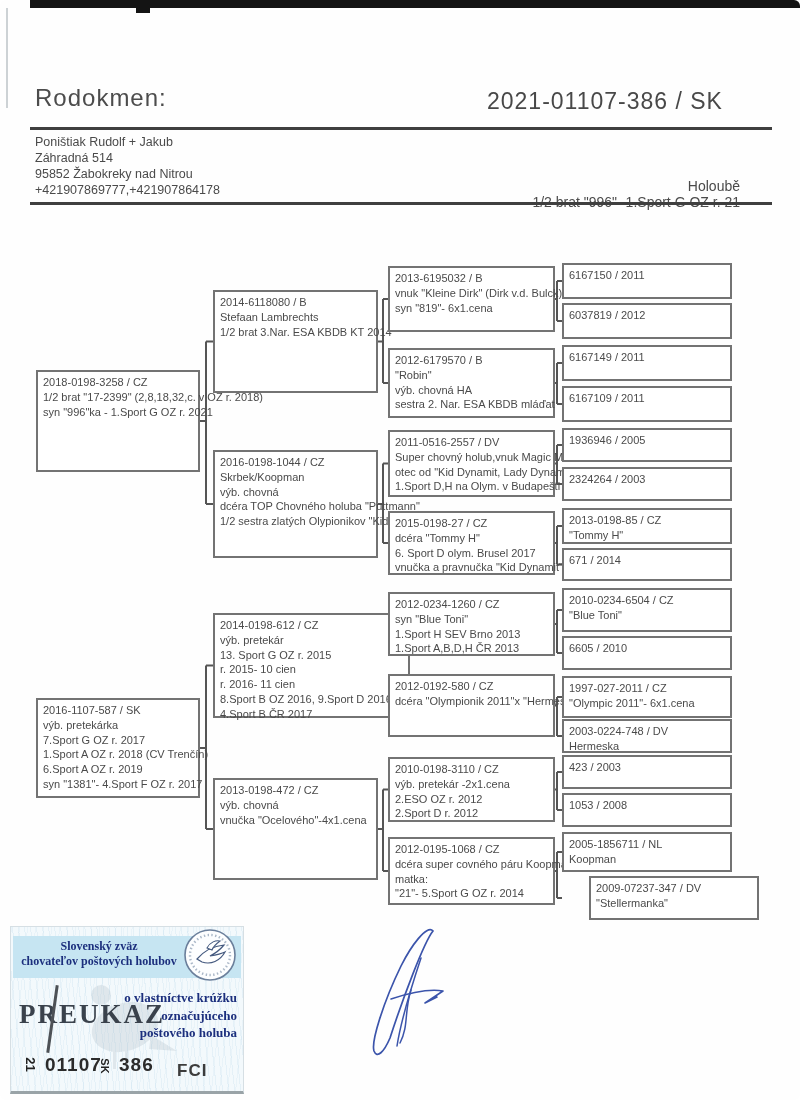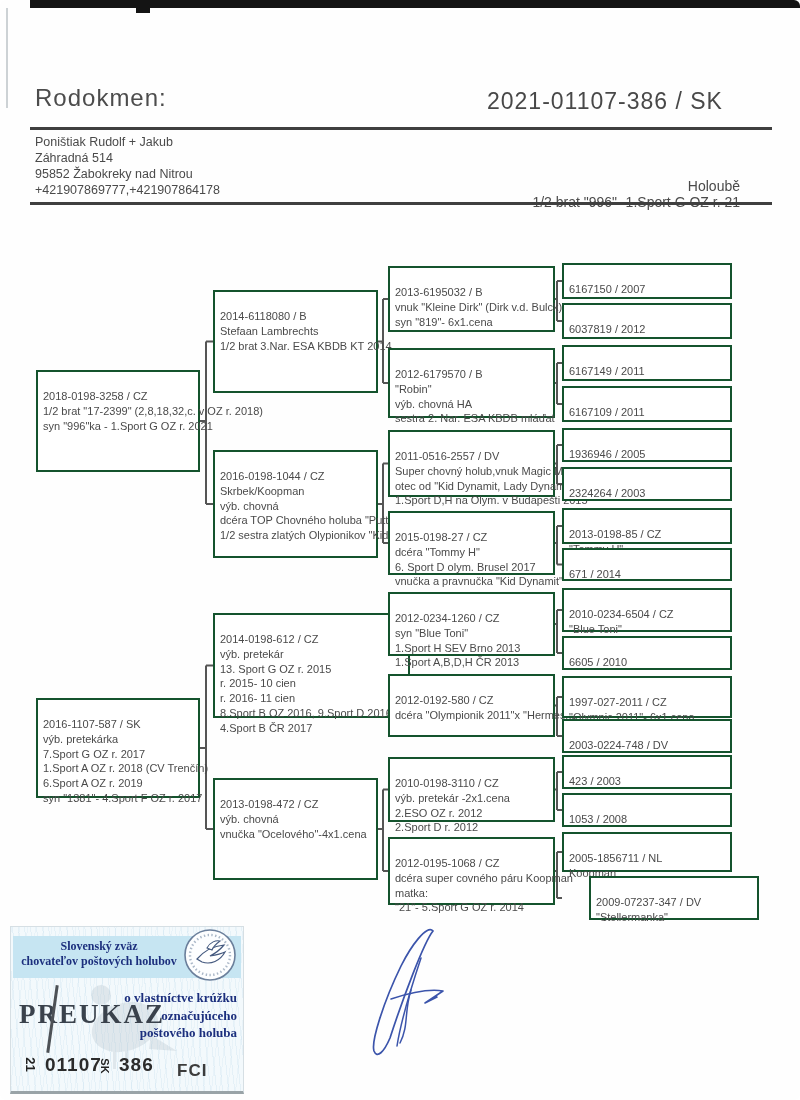--- a/index.html
+++ b/index.html
@@ -15,22 +15,22 @@
   
   .doc-title{position:absolute;left:35px;top:84px;font-size:24px;letter-spacing:1px;color:#4c4c4c;}
   .doc-number{position:absolute;left:487px;top:88px;font-size:23px;letter-spacing:1px;color:#484848;}
   .rule{position:absolute;left:30px;width:742px;height:3px;background:#3f3f3f;}
   .rule1{top:127px;} .rule2{top:202px;}
   .owner-block{position:absolute;left:35px;top:134px;font-size:12.5px;line-height:16px;color:#4a4a4a;}
   .bird-block{position:absolute;left:440px;top:134px;width:300px;text-align:right;
               font-size:14px;line-height:16px;color:#4a4a4a;margin-top:44px;}
 
   
-  .pbox{position:absolute;background:#ffffff;border:2px solid #14532d;
-        padding:17px 5px 0 5px;font-size:11px;line-height:14.8px;color:#4a4a4a;
+  .pbox{position:absolute;background:#ffffff;border:2px solid #737373;
+        padding:3px 5px 0 5px;font-size:11px;line-height:14.8px;color:#4a4a4a;
         box-sizing:border-box;}
   .pline{white-space:nowrap;}
   .gen1{z-index:10}.gen2{z-index:20}.gen3{z-index:30}.gen4{z-index:40}
   #connectors{position:absolute;left:0;top:0;z-index:5;}
   #connectors line{stroke:#555555;stroke-width:2;}
   #signature-layer{position:absolute;left:0;top:0;z-index:50;pointer-events:none;}
 
   
   .stamp{position:absolute;left:10px;top:926px;width:234px;height:168px;
          background:#f3f9fc;border:1px solid #d6dfe4;border-bottom:3px solid #99a3a7;
@@ -224,21 +224,21 @@
         <div class="pline">2.ESO OZ r. 2012</div>
         <div class="pline">2.Sport D r. 2012</div>
       </div>
       <div class="pbox gen3" style="left: 388px; top: 837px; width: 167px; height: 68px;">
         <div class="pline">2012-0195-1068 / CZ</div>
         <div class="pline">dcéra super covného páru Koopman</div>
         <div class="pline">matka:</div>
         <div class="pline">"21"- 5.Sport G OZ r. 2014</div>
       </div>
       <div class="pbox gen4" style="left: 562px; top: 263px; width: 170px; height: 36px;">
-        <div class="pline">6167150 / 2007</div>
+        <div class="pline">6167150 / 2011</div>
       </div>
       <div class="pbox gen4" style="left: 562px; top: 303px; width: 170px; height: 36px;">
         <div class="pline">6037819 / 2012</div>
       </div>
       <div class="pbox gen4" style="left: 562px; top: 345px; width: 170px; height: 36px;">
         <div class="pline">6167149 / 2011</div>
       </div>
       <div class="pbox gen4" style="left: 562px; top: 386px; width: 170px; height: 36px;">
         <div class="pline">6167109 / 2011</div>
       </div>

